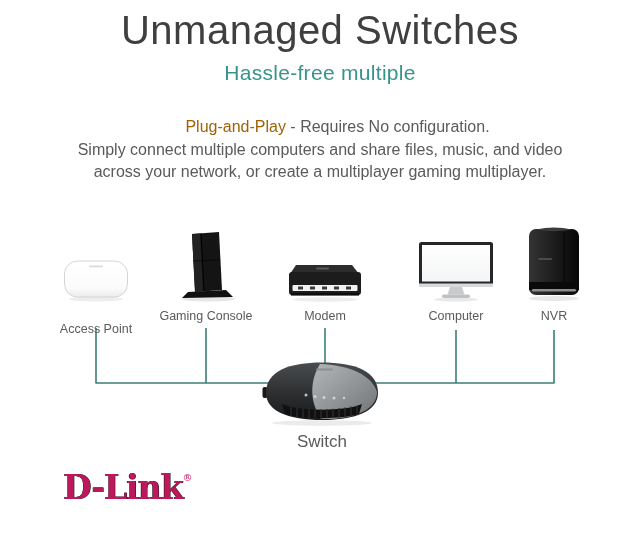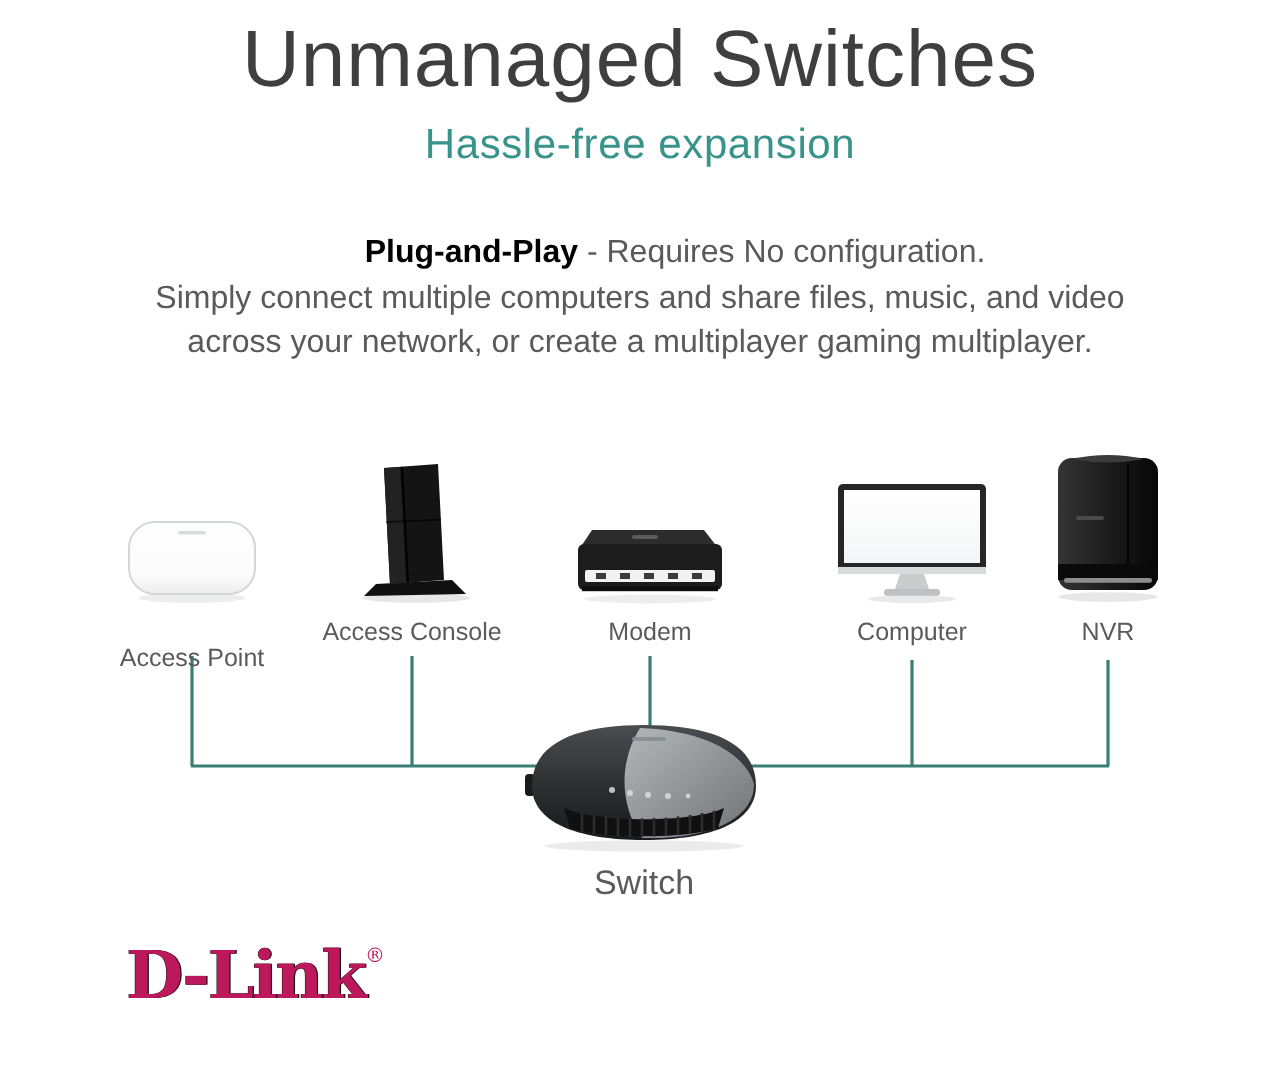--- a/index.html
+++ b/index.html
@@ -12,21 +12,21 @@
     font-size:40px;font-weight:300;color:#3f3f3f;letter-spacing:0.5px;
   }
   .page-subtitle{
     position:absolute;top:61px;left:0;width:640px;text-align:center;
     font-size:21px;font-weight:400;color:#38948b;letter-spacing:0.3px;
   }
   .description{
     position:absolute;top:116px;left:0;width:640px;text-align:center;
     font-size:16px;line-height:22.5px;color:#5a5a5a;
   }
-  .description .lead{font-weight:bold;color:#000000;margin-left:35px;}
+  .description .lead{font-weight:normal;color:#a16207;margin-left:35px;}
   .connectors{position:absolute;left:0;top:0;width:640px;height:539px;z-index:1;}
   .device{
     position:absolute;width:120px;display:flex;flex-direction:column;align-items:center;z-index:2;
   }
   .device .icon-wrap{height:78px;display:flex;align-items:flex-end;justify-content:center;}
   .device .device-label{
     margin-top:7px;font-size:12.5px;color:#5a5a5a;text-align:center;white-space:nowrap;
   }
   .dev-ap{left:36px;top:224px;gap:13px;}
   .dev-gc{left:146px;top:224px;}
@@ -45,21 +45,21 @@
     text-shadow:0.6px 0 0 #161616,-0.3px 0 0 #161616;
   }
   .logo sup{font-size:10px;font-weight:normal;letter-spacing:0;vertical-align:18px;text-shadow:none;}
 </style>
 </head>
 <body>
 
 <div class="page">
 
   <div class="page-title">Unmanaged Switches</div>
-  <div class="page-subtitle">Hassle-free expansion</div>
+  <div class="page-subtitle">Hassle-free multiple</div>
 
   <div class="description">
     <div><span class="lead">Plug-and-Play</span><span> - Requires No configuration.</span></div>
     <div>Simply connect multiple computers and share files, music, and video</div>
     <div>across your network, or create a multiplayer gaming multiplayer.</div>
   </div>
 
   <svg class="connectors" viewBox="0 0 640 539" xmlns="http://www.w3.org/2000/svg">
     <g stroke="#3a7e75" stroke-width="1.6" fill="none">
       <path d="M96 328 V383"></path>
@@ -93,21 +93,21 @@
     <div class="icon-wrap">
       <svg width="62" height="72" viewBox="0 0 62 72" xmlns="http://www.w3.org/2000/svg">
         <ellipse cx="33" cy="69" rx="27" ry="2.4" fill="#e7e7e7"></ellipse>
         <path d="M13 62 L51 60 L58 67 L7 68 Z" fill="#101010"></path>
         <path d="M17 4 L44 2 L47 60 L20 62 Z" fill="#141414"></path>
         <path d="M17 4 L25 3.5 L28 61.5 L20 62 Z" fill="#222222"></path>
         <path d="M26 3.4 L29 61.4" stroke="#000000" stroke-width="1"></path>
         <path d="M18 31 L45.5 29.8" stroke="#000000" stroke-width="0.8" opacity="0.7"></path>
       </svg>
     </div>
-    <div class="device-label">Access Console</div>
+    <div class="device-label">Gaming Console</div>
   </div>
 
   <div class="device dev-md">
     <div class="icon-wrap">
       <svg width="78" height="40" viewBox="0 0 78 40" xmlns="http://www.w3.org/2000/svg">
         <ellipse cx="39" cy="37.5" rx="33" ry="2.2" fill="#ededed"></ellipse>
         <path d="M10 3 L66 3 L73 12 L4 12 Z" fill="#2c2c2c"></path>
         <rect x="3" y="10" width="72" height="23" rx="3" fill="#1c1c1c"></rect>
         <rect x="6.5" y="23" width="65" height="6" rx="1" fill="#f2f2f2"></rect>
         <g fill="#3a3a3a">

